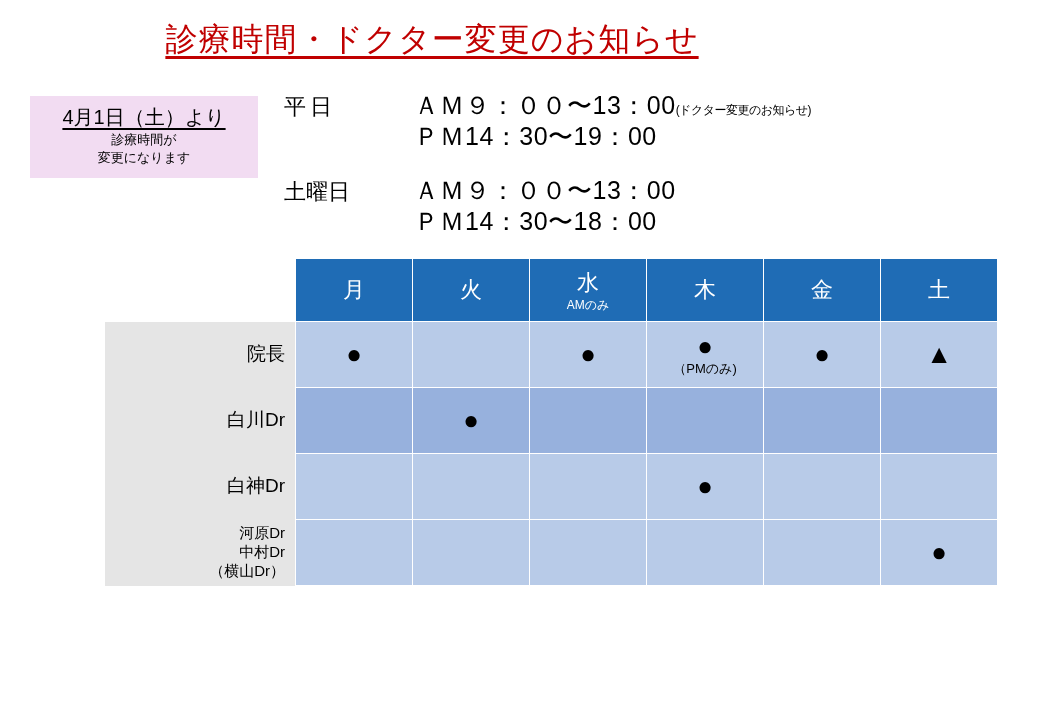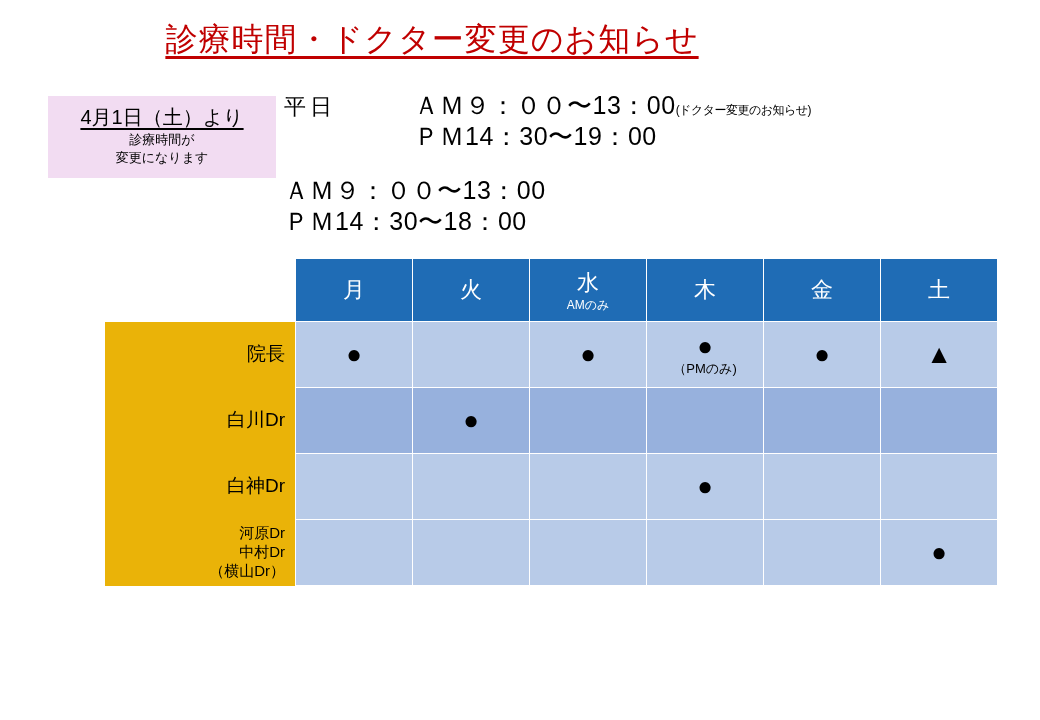--- a/index.html
+++ b/index.html
@@ -34,21 +34,20 @@
   
   .notice-box {
     position: absolute;
     left: 30px;
     top: 96px;
     width: 228px;
     background: #f2dcf2;
     padding: 8px 4px 12px 4px;
     text-align: center;
     box-sizing: border-box;
-    margin-left: 18px;
   }
   .notice-line1 {
     font-size: 20px;
     text-decoration: underline;
     text-underline-offset: 4px;
     line-height: 1.35;
     white-space: nowrap;
   }
   .notice-line2, .notice-line3 {
     font-size: 13px;
@@ -106,21 +105,21 @@
   }
   table.schedule td, table.schedule th {
     border: 1px solid #ffffff;
     padding: 0;
     text-align: center;
     vertical-align: middle;
   }
   .rowhead {
     width: 180px;
     border: none !important;
-    background: #eab308;
+    background: #e5e5e5;
     font-size: 19px;
     padding-right: 10px !important;
     text-align: right !important;
     line-height: 1.2;
   }
   .rowhead.small {
     font-size: 15px;
     line-height: 1.25;
   }
   .corner {
@@ -173,20 +172,21 @@
 
 <div class="hours">
   <div class="hours-row">
     <div class="hours-label wide">平日</div>
     <div class="hours-times">
       <div class="hours-time"><span>ＡＭ９：００〜13：00</span><span class="hours-note">(ドクター変更のお知らせ)</span></div>
       <div class="hours-time">ＰＭ14：30〜19：00</div>
     </div>
   </div>
   <div class="hours-row second">
+    <div class="hours-label">土曜日</div>
     <div class="hours-times">
       <div class="hours-time">ＡＭ９：００〜13：00</div>
       <div class="hours-time">ＰＭ14：30〜18：00</div>
     </div>
   </div>
 </div>
 
 <div class="schedule-wrap">
   <table class="schedule">
     <thead>

